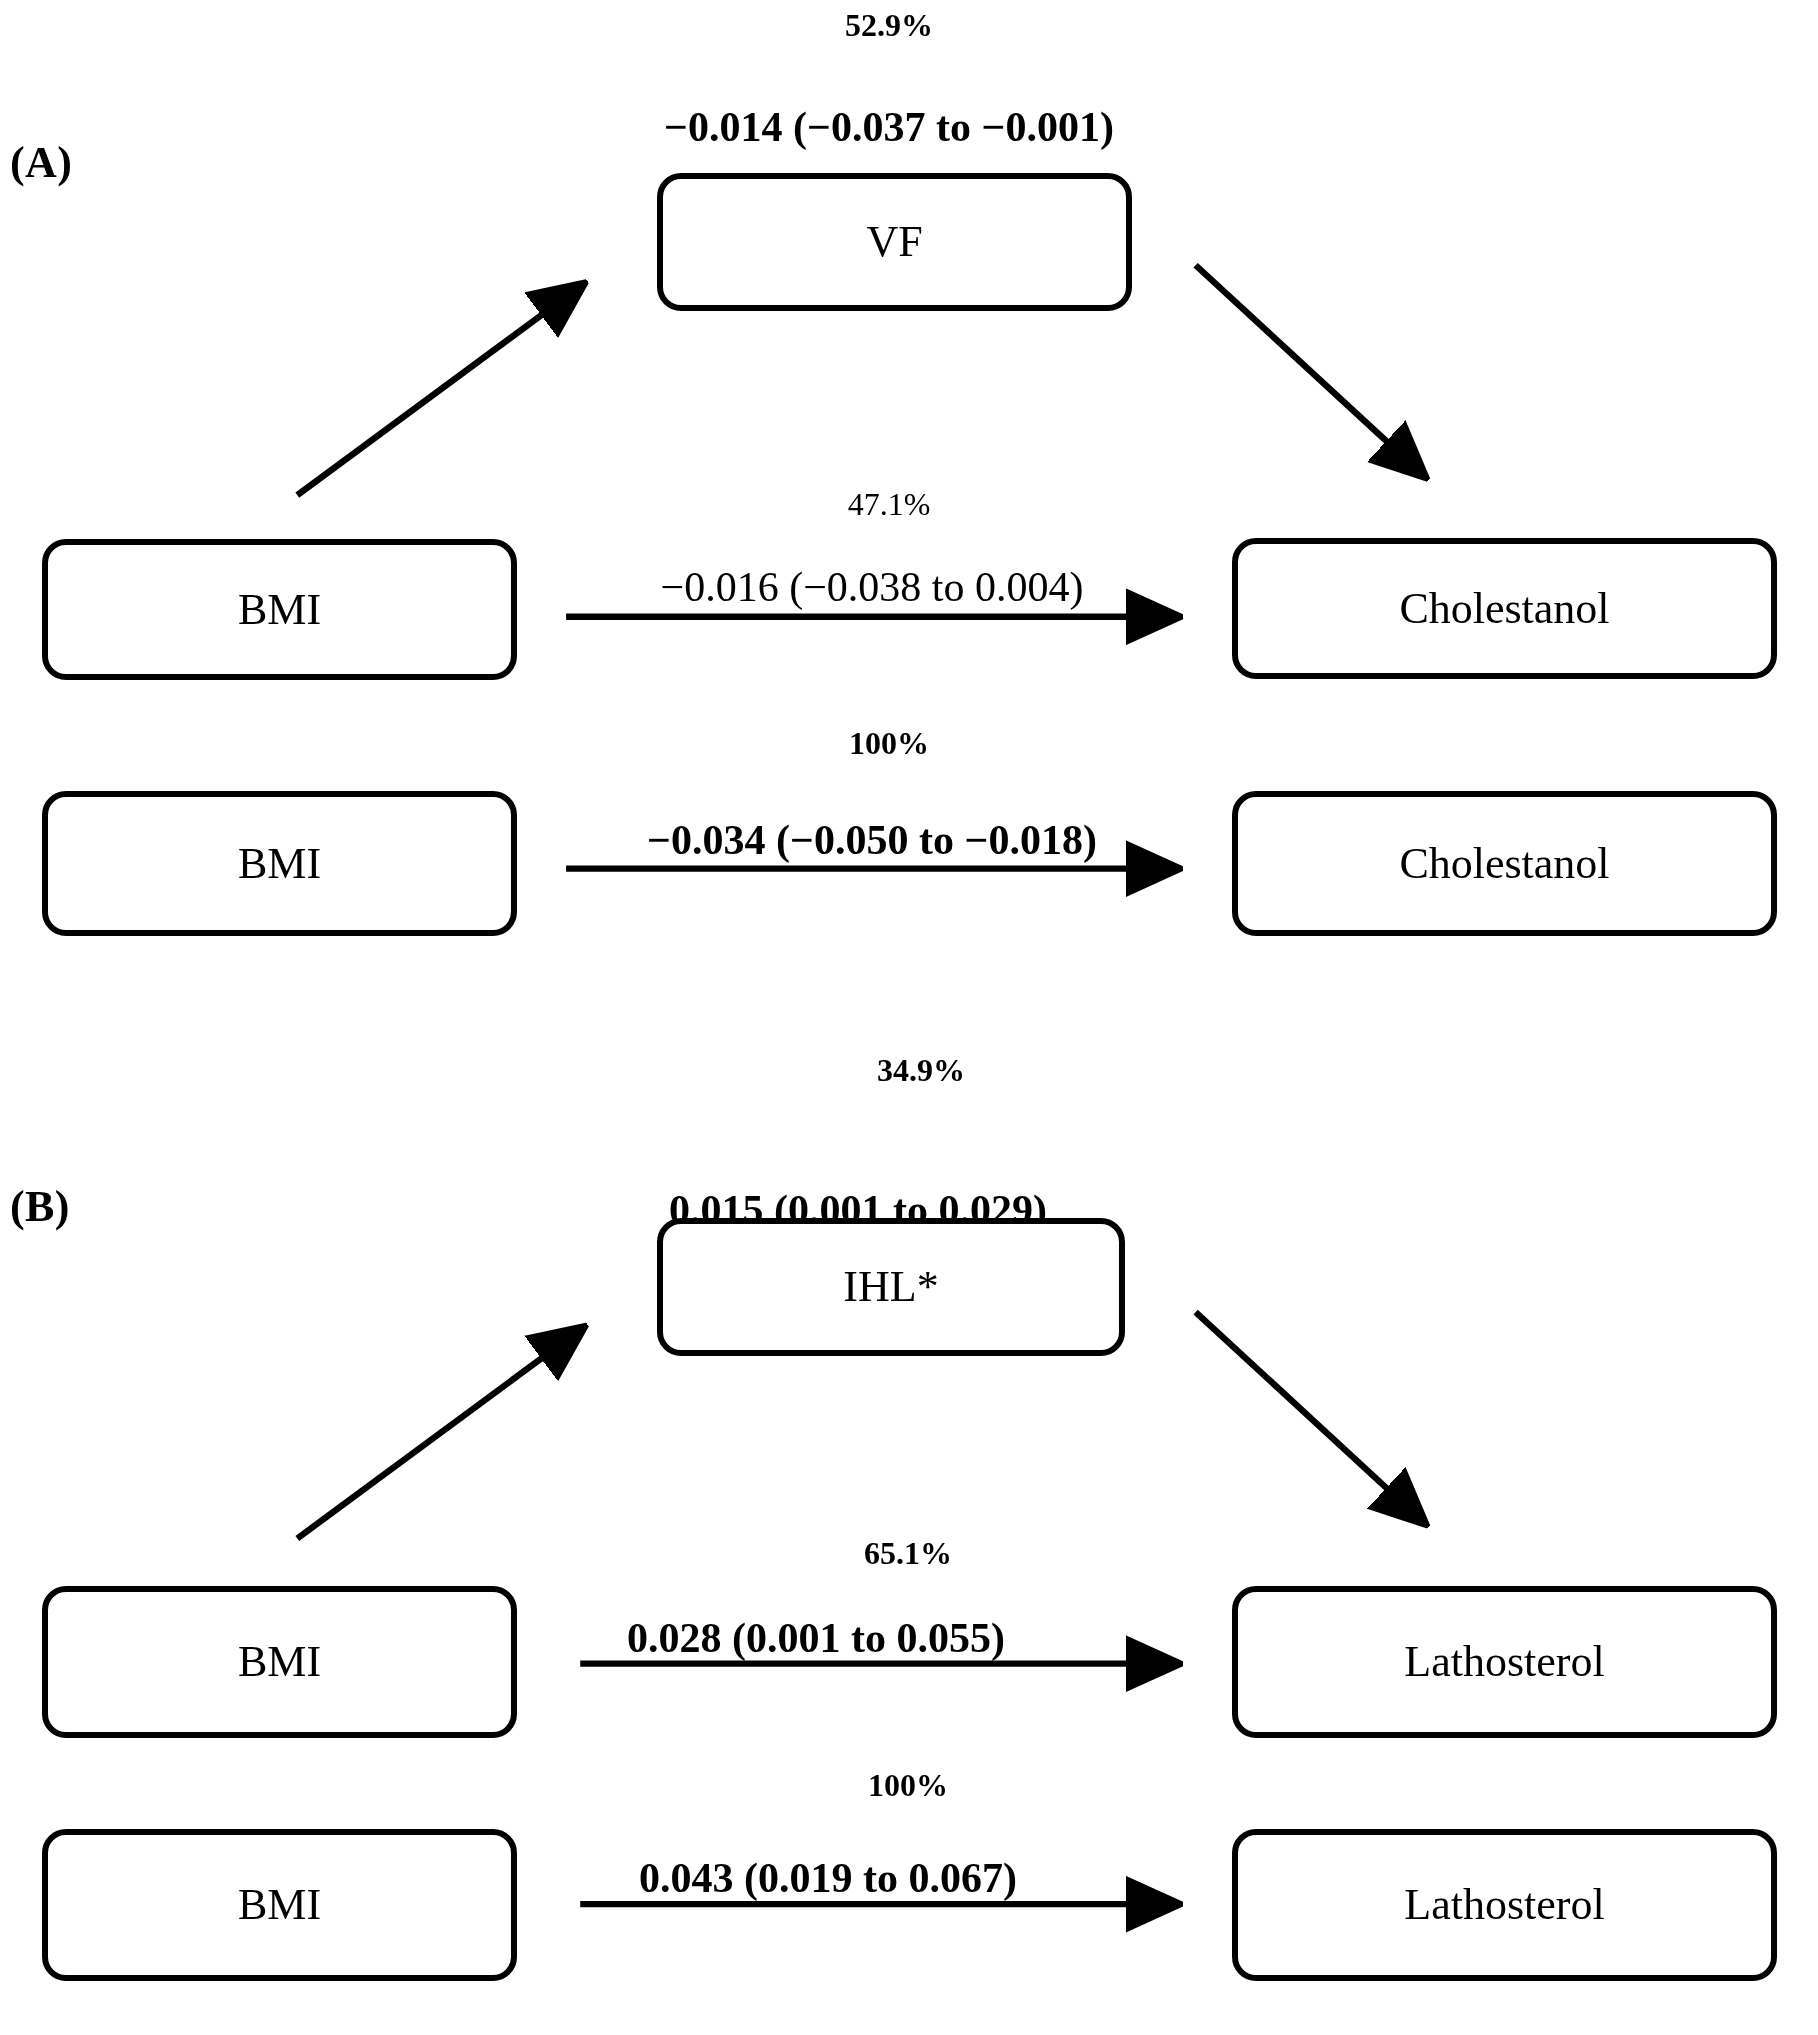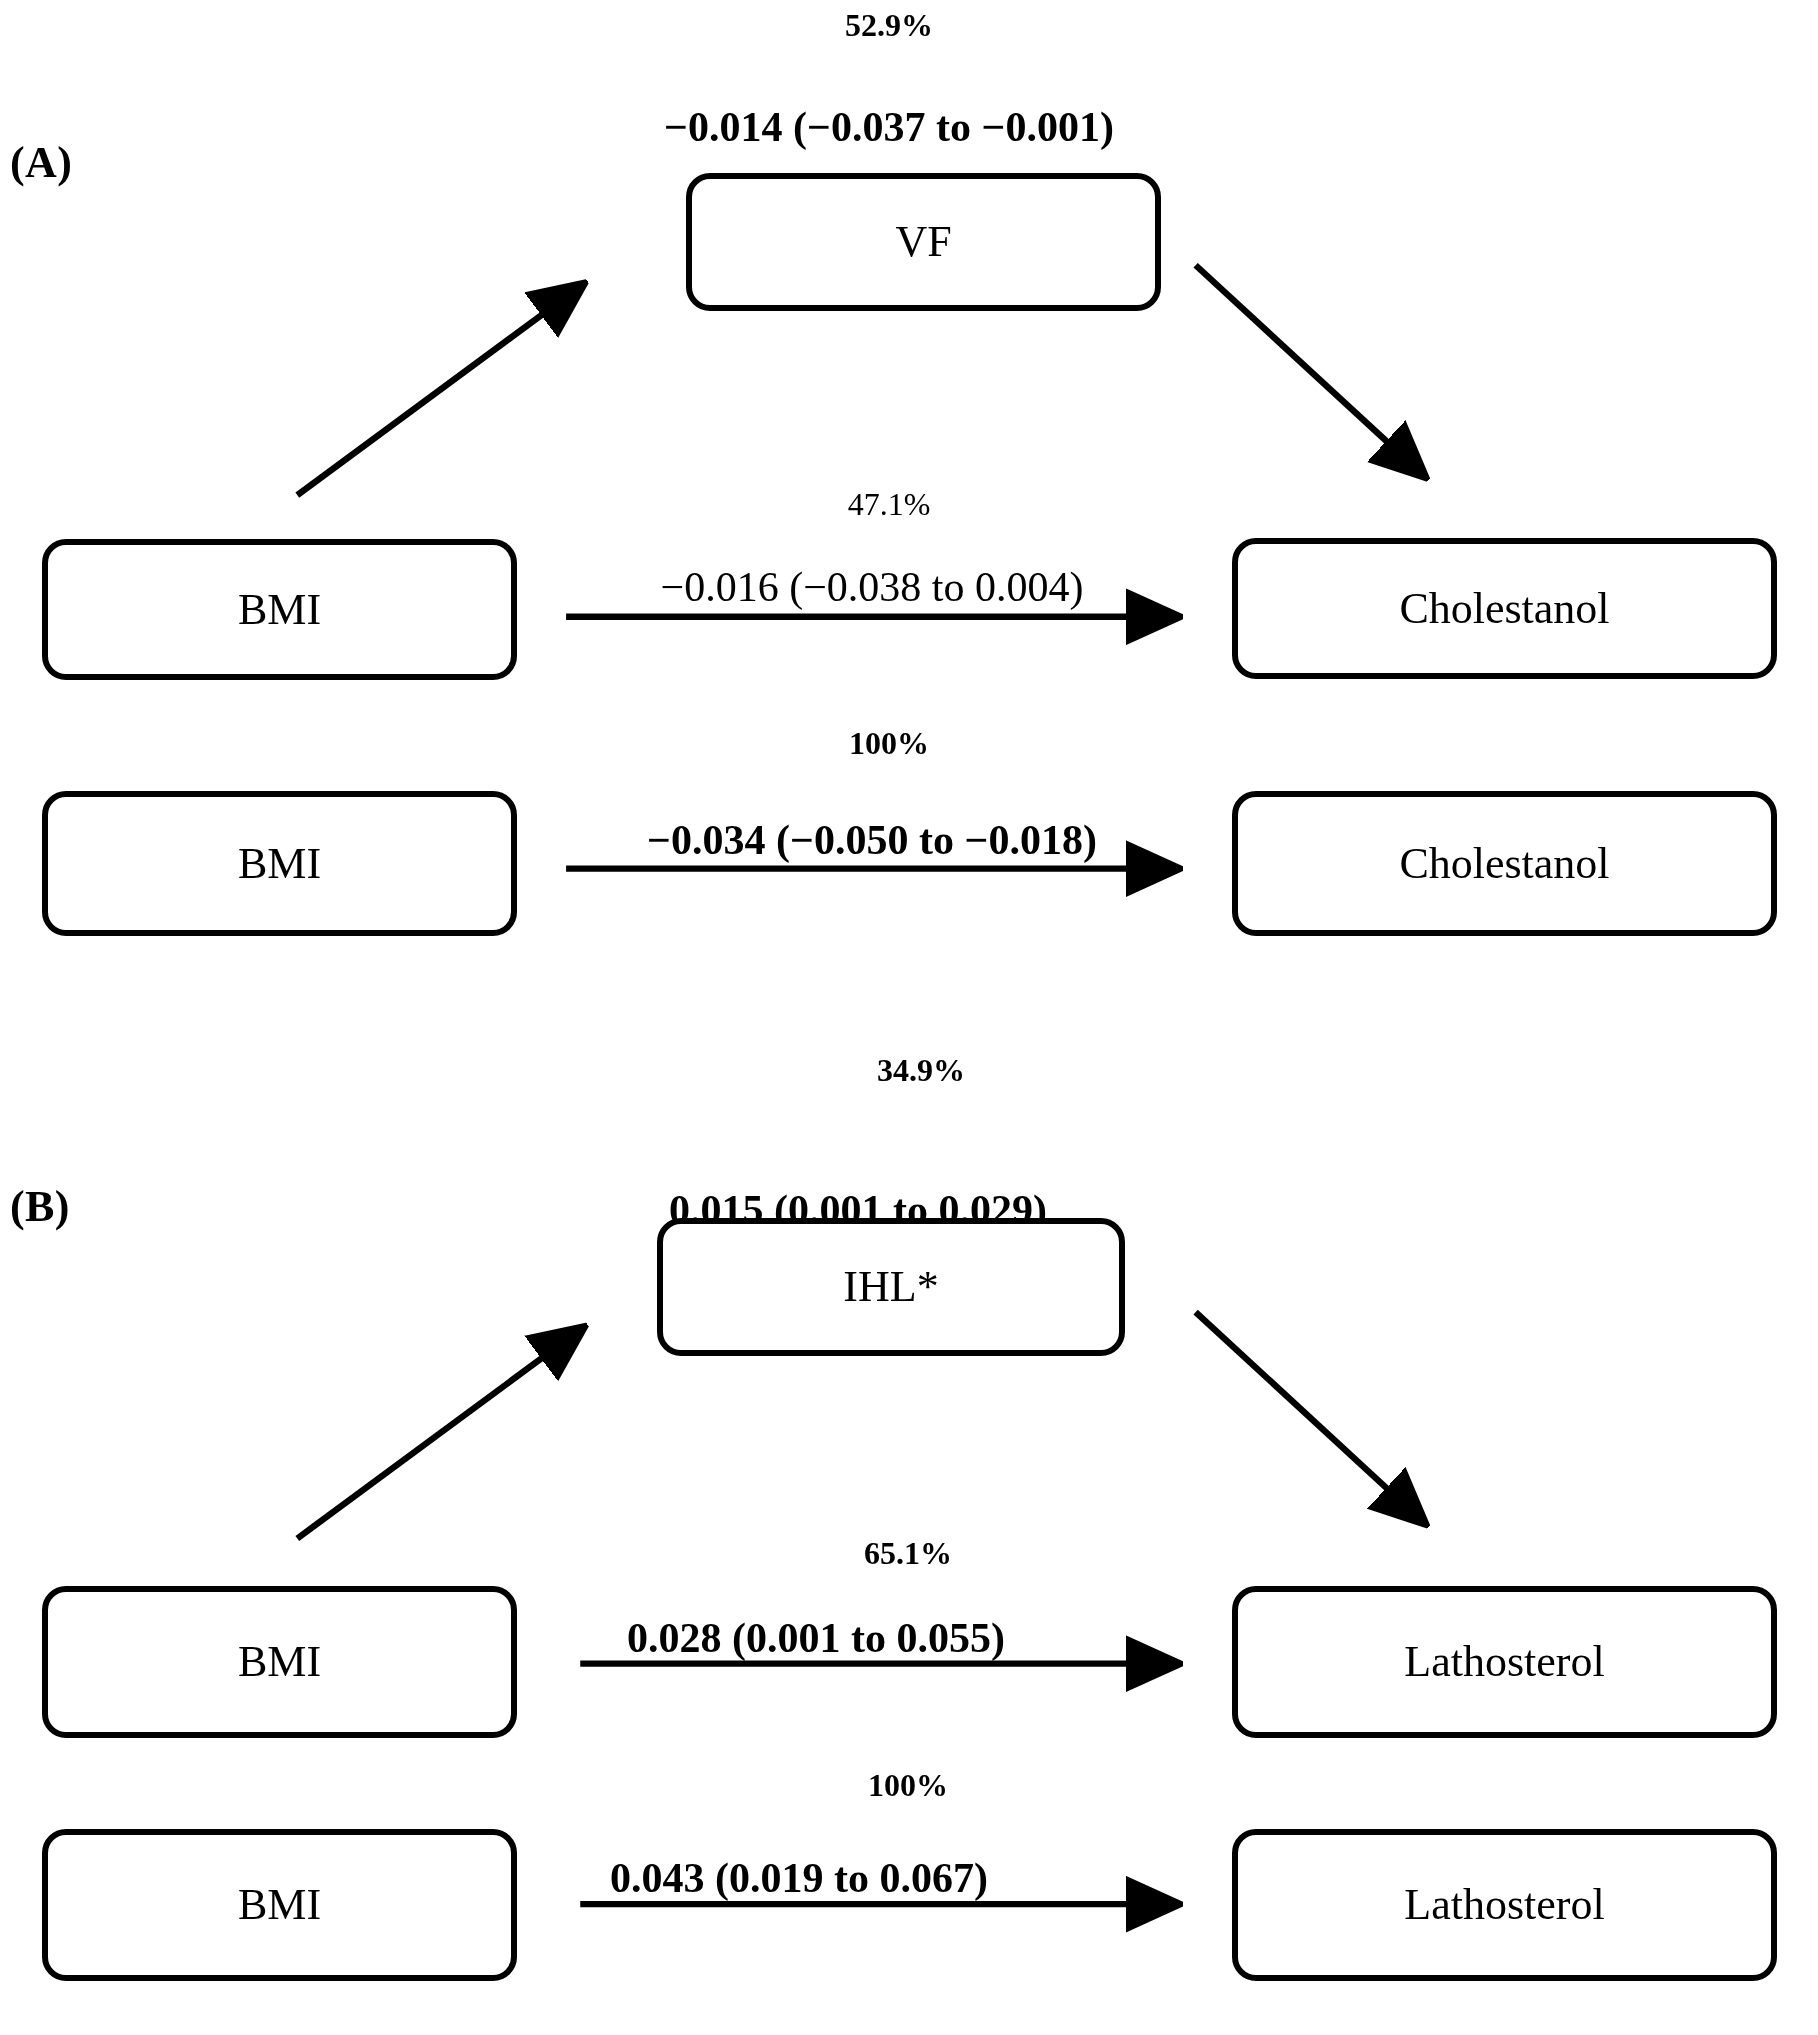--- a/index.html
+++ b/index.html
@@ -99,21 +99,21 @@
     <line x1="820" y1="2352" x2="1660" y2="2352" stroke-width="9" marker-end="url(#ah)"></line>
 
     <line x1="820" y1="2692" x2="1660" y2="2692" stroke-width="9" marker-end="url(#ah)"></line>
   </svg>
 
   <div class="panel-label" style="left:10px; top:141px;">(A)</div>
 
   <div class="edge-pct bold" style="left:889px; top:8.5px;">52.9%</div>
   <div class="edge-coef bold" style="left:889px; top:106px;">−0.014 (−0.037 to −0.001)</div>
 
-  <div class="node" style="left:657px; top:173px; width:475px; height:138px;margin-left:29px;">
+  <div class="node" style="left:657px; top:173px; width:475px; height:138px;">
     <span class="node-label">VF</span>
   </div>
 
   <div class="node" style="left:42px; top:539px; width:475px; height:141px;">
     <span class="node-label">BMI</span>
   </div>
 
   <div class="node" style="left:1232px; top:538px; width:545px; height:141px;">
     <span class="node-label">Cholestanol</span>
   </div>
@@ -154,16 +154,16 @@
 
   <div class="node" style="left:42px; top:1829px; width:475px; height:152px;">
     <span class="node-label">BMI</span>
   </div>
 
   <div class="node" style="left:1232px; top:1829px; width:545px; height:152px;">
     <span class="node-label">Lathosterol</span>
   </div>
 
   <div class="edge-pct bold" style="left:908px; top:1769px;">100%</div>
-  <div class="edge-coef bold" style="left:799px; top:1857px;">0.043 (0.019 to 0.067)</div>
+  <div class="edge-coef bold" style="left:828px; top:1857px;">0.043 (0.019 to 0.067)</div>
 
 </div>
 
 
 </body></html>

